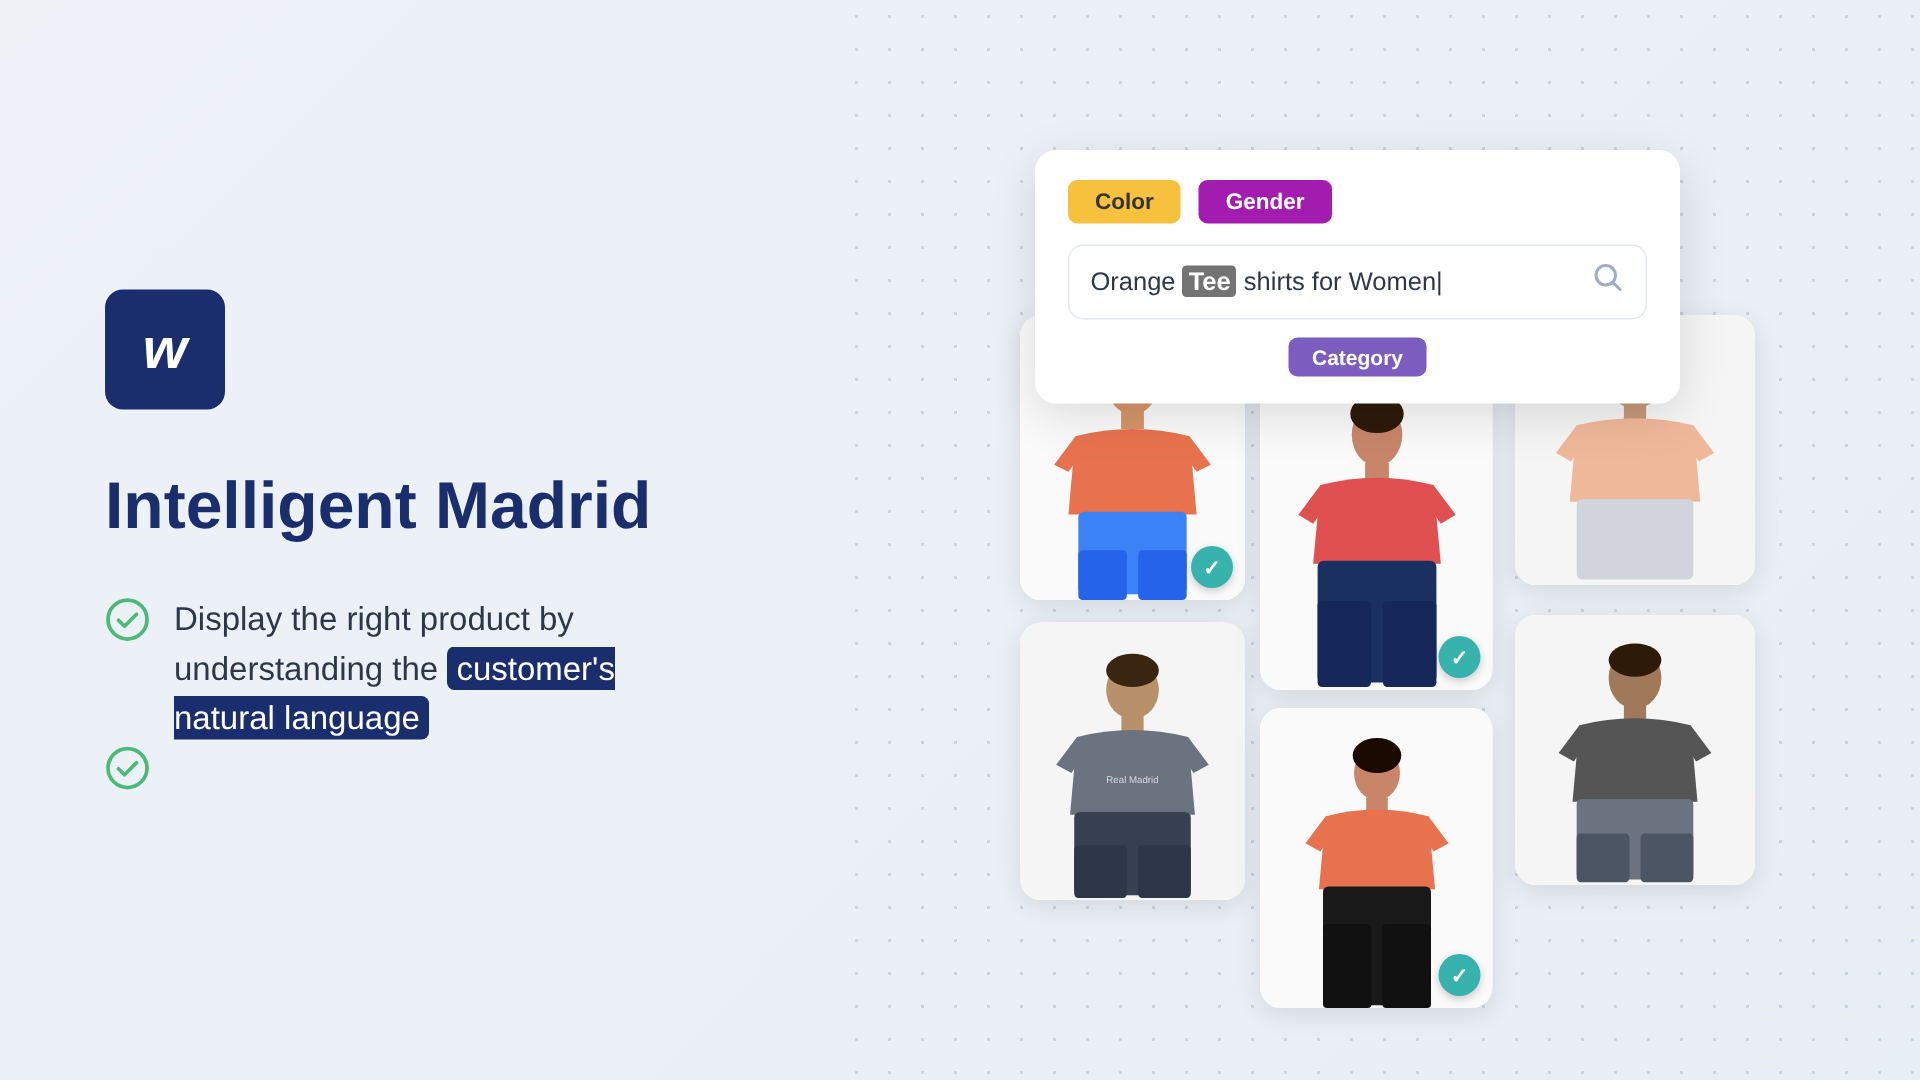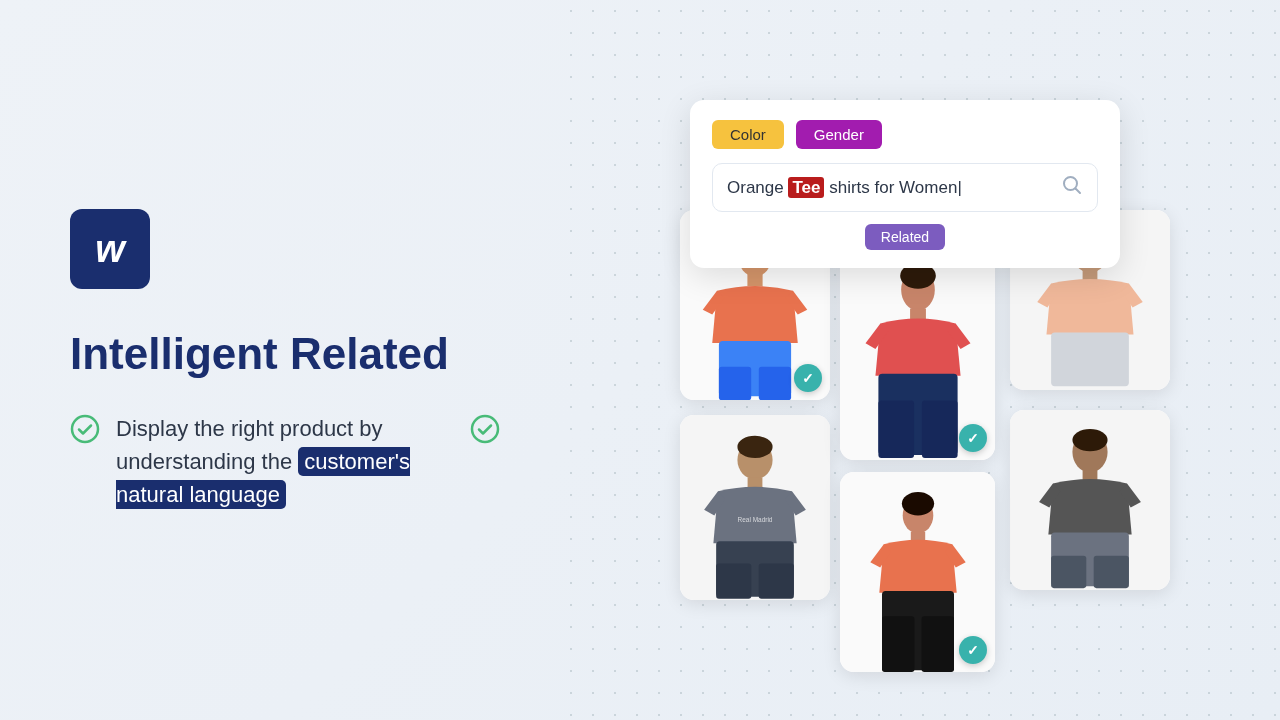--- a/index.html
+++ b/index.html
@@ -56,21 +56,21 @@
 
     .heading {
       font-size: 44px;
       font-weight: 800;
       color: #1a2e6e;
       line-height: 1.15;
     }
 
     .bullet-list {
       display: flex;
-      flex-direction: row;
+      flex-direction: column;
     }
 
     .bullet-item {
       display: flex;
       align-items: flex-start;
       gap: 16px;
     }
 
     .bullet-icon {
       width: 30px;
@@ -141,21 +141,21 @@
       display: flex;
       gap: 12px;
       margin-bottom: 14px;
       align-items: center;
     }
 
     .tag {
       padding: 6px 18px;
       border-radius: 6px;
       font-size: 15px;
-      font-weight: 400;
+      font-weight: 700;
       color: white;
     }
 
     .tag-color { background: #f6c23e; color: #333; }
     .tag-gender { background: #a21caf; }
     .tag-category { background: #7c5cbf; }
 
     .search-bar {
       display: flex;
       align-items: center;
@@ -296,21 +296,21 @@
 <div class="page">
 
   <div class="left-panel">
 
     <div class="logo-wrap">
       <div class="logo-box">
         <span class="logo-w">w</span>
       </div>
     </div>
 
-    <h1 class="heading">Intelligent Related</h1>
+    <h1 class="heading">Intelligent Madrid</h1>
 
     <ul class="bullet-list">
 
       <li class="bullet-item">
         <div class="bullet-icon">
           <svg viewBox="0 0 30 30" fill="none" xmlns="http://www.w3.org/2000/svg">
             <circle cx="15" cy="15" r="13" stroke="#48bb78" stroke-width="2.5"></circle>
             <path d="M9 15.5l4 4 8-8" stroke="#48bb78" stroke-width="2.5" stroke-linecap="round" stroke-linejoin="round"></path>
           </svg>
         </div>
@@ -336,31 +336,31 @@
 
     <div class="mock-container">
 
       <div class="search-card">
         <div class="filter-tags">
           <span class="tag tag-color">Color</span>
           <span class="tag tag-gender">Gender</span>
         </div>
         <div class="search-bar">
           <span class="search-text">
-            Orange <span style="background:#b91c1c;color:white;border-radius:3px;padding:1px 4px;font-weight:600;">Tee</span> shirts for Women<span style="color:#2d3748;">|</span>
+            Orange <span style="background:#737373;color:white;border-radius:3px;padding:1px 4px;font-weight:600;">Tee</span> shirts for Women<span style="color:#2d3748;">|</span>
           </span>
           <span class="search-icon-wrap">
             <svg width="22" height="22" viewBox="0 0 22 22" fill="none">
                 <circle cx="9.5" cy="9.5" r="6.5" stroke="#a0aec0" stroke-width="2"></circle>
                 <path d="M14.5 14.5L19 19" stroke="#a0aec0" stroke-width="2" stroke-linecap="round"></path>
               </svg>
           </span>
         </div>
         <div class="category-tag-row">
-          <span class="tag tag-category" style="font-size:14px;padding:5px 16px;border-radius:6px;">Related</span>
+          <span class="tag tag-category" style="font-size:14px;padding:5px 16px;border-radius:6px;">Category</span>
         </div>
       </div>
 
       <div class="product-grid">
 
         <div class="prod-card card-1">
           <div class="person-wrap" style="background:#fafafa;">
             <svg class="person-svg" viewBox="0 0 120 180" fill="none" xmlns="http://www.w3.org/2000/svg">
 
               <ellipse cx="60" cy="28" rx="18" ry="22" fill="#d4956a"></ellipse>

